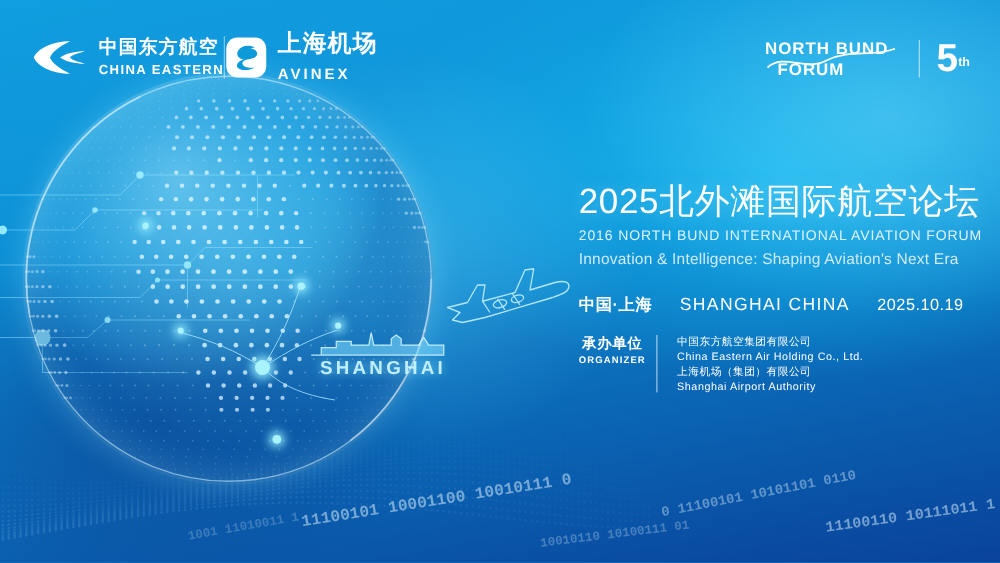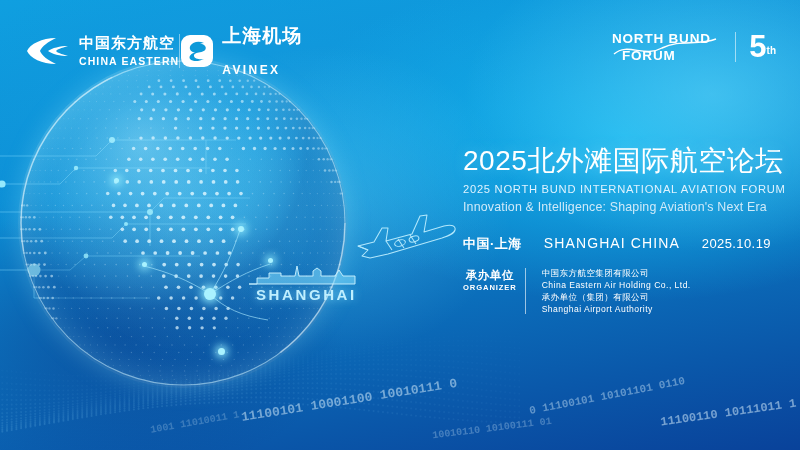--- a/index.html
+++ b/index.html
@@ -55,21 +55,21 @@
   .logo-ce{display:flex;align-items:center;gap:9px;}
   .ce-mark{width:44px;height:32px;}
   .ce-text{line-height:1;}
   .ce-cn{font-size:15px;font-weight:700;color:#fff;letter-spacing:1px;display:block;}
   .ce-en{font-size:10.5px;font-weight:700;color:#fff;letter-spacing:1.1px;display:block;margin-top:6px;}
   .logo-div{width:1px;height:34px;background:rgba(255,255,255,.45);}
   .logo-ap{display:flex;align-items:center;gap:8px;}
   .ap-mark{width:34px;height:34px;}
   .ap-text{line-height:1;}
   .ap-cn{font-size:19px;font-weight:700;color:#fff;letter-spacing:1px;display:block;}
-  .ap-en{font-size:12px;font-weight:700;color:#fff;letter-spacing:2.4px;display:block;margin-top:19px;}
+  .ap-en{font-size:12px;font-weight:700;color:#fff;letter-spacing:2.4px;display:block;margin-top:8px;}
 
   .nbf{position:absolute;right:24px;top:28px;display:flex;align-items:center;gap:13px;justify-content:flex-end;}
   .nbf-mark{width:112px;height:38px;}
   .nbf-div{width:1px;height:30px;background:rgba(255,255,255,.55);}
   .nbf-five{display:flex;align-items:flex-start;color:#fff;}
   .nbf-five .num{font-size:31px;font-weight:700;line-height:.95;letter-spacing:-1px;}
   .nbf-five .ord{font-size:10px;font-weight:700;margin-top:13px;margin-left:1px;}
 
   
   .content{position:absolute;left:463px;top:146px;width:320px;}
@@ -3227,21 +3227,21 @@
     </svg>
     <div class="nbf-div"></div>
     <div class="nbf-five">
       <span class="num">5</span>
       <span class="ord">th</span>
     </div>
   </div>
 
   <div class="content">
     <div class="title-cn">2025北外滩国际航空论坛</div>
-    <div class="title-en">2025 NORTH BUND INTERNATIONAL AVIATION FORUM</div>
+    <div class="title-en">2016 NORTH BUND INTERNATIONAL AVIATION FORUM</div>
 
     <div class="theme-en">Innovation &amp; Intelligence: Shaping Aviation's Next Era</div>
 
     <div class="meta">
       <span class="cn">中国·上海</span>
       <span class="en">SHANGHAI CHINA</span>
       <span class="date">2025.10.19</span>
     </div>
 
     <div class="org">
@@ -3249,20 +3249,20 @@
         <span class="l1">承办单位</span>
         <span class="l2">ORGANIZER</span>
       </div>
       <div class="org-bar"></div>
       <div class="org-rows">
         <div class="org-row">
           <span class="cn">中国东方航空集团有限公司</span>
           <span class="en">China Eastern Air Holding Co., Ltd.</span>
         </div>
         <div class="org-row">
-          <span class="cn">承办单位（集团）有限公司</span>
+          <span class="cn">上海机场（集团）有限公司</span>
           <span class="en">Shanghai Airport Authority</span>
         </div>
       </div>
     </div>
   </div>
 
 </div>
 
 </body></html>

